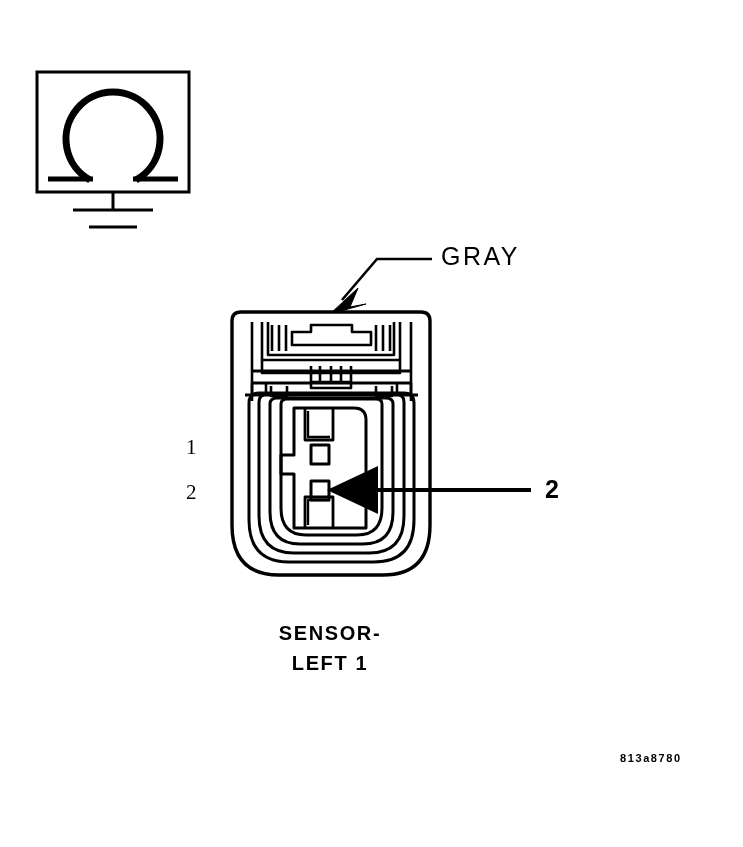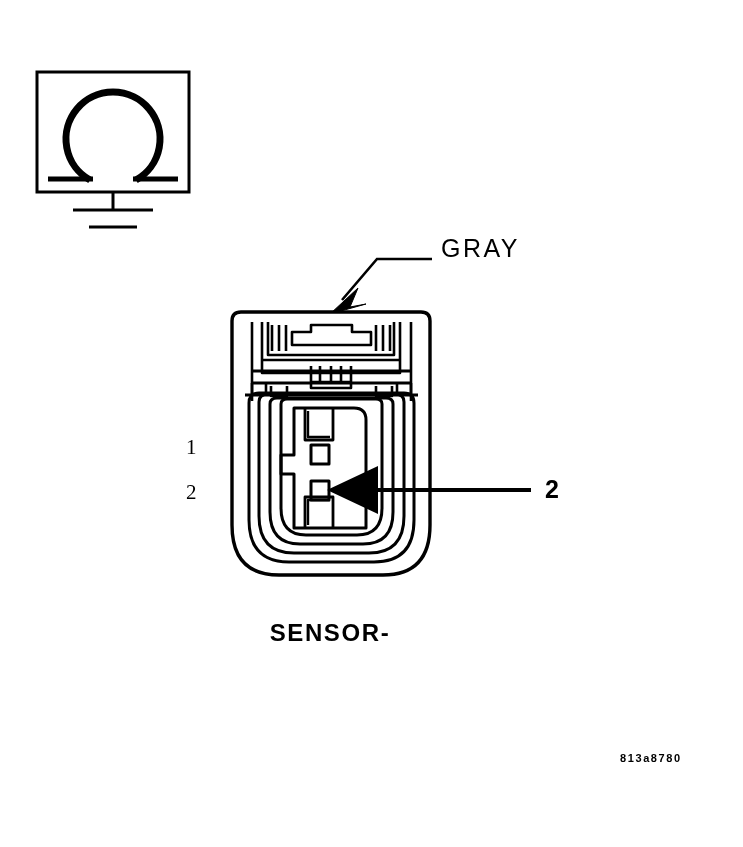--- a/index.html
+++ b/index.html
@@ -33,21 +33,21 @@
   }
   .label-text {
     position: absolute;
     white-space: pre;
     color: #000;
     line-height: 1;
   }
   
   #gray-label {
     left: 441px;
-    top: 236px;
+    top: 244px;
     font-size: 25px;
     letter-spacing: 2.5px;
     font-weight: 400;
     font-family: "Liberation Sans", sans-serif;
   }
   
   #pin-number-1 {
     left: 186px;
     top: 437px;
     font-size: 21px;
@@ -68,21 +68,21 @@
     font-family: "Liberation Sans", sans-serif;
   }
   
   #caption {
     position: absolute;
     left: 0;
     top: 618px;
     width: 660px;
     text-align: center;
     font-weight: bold;
-    font-size: 24px;
+    font-size: 20px;
     letter-spacing: 1.6px;
     line-height: 30px;
   }
   #caption div { white-space: pre; }
   
   #figure-code {
     left: 620px;
     top: 753px;
     font-size: 11px;
     font-weight: bold;
@@ -237,17 +237,18 @@
   <div class="label-text" id="gray-label">GRAY</div>
 
   <div class="label-text" id="pin-number-1">1</div>
 
   <div class="label-text" id="pin-number-2">2</div>
 
   <div class="label-text" id="pin-callout-2">2</div>
 
   <div id="caption">
     <div>SENSOR-</div>
+    <div>LEFT 1</div>
   </div>
 
   <div class="label-text" id="figure-code">813a8780</div>
 
 </div>
 
 </body></html>

